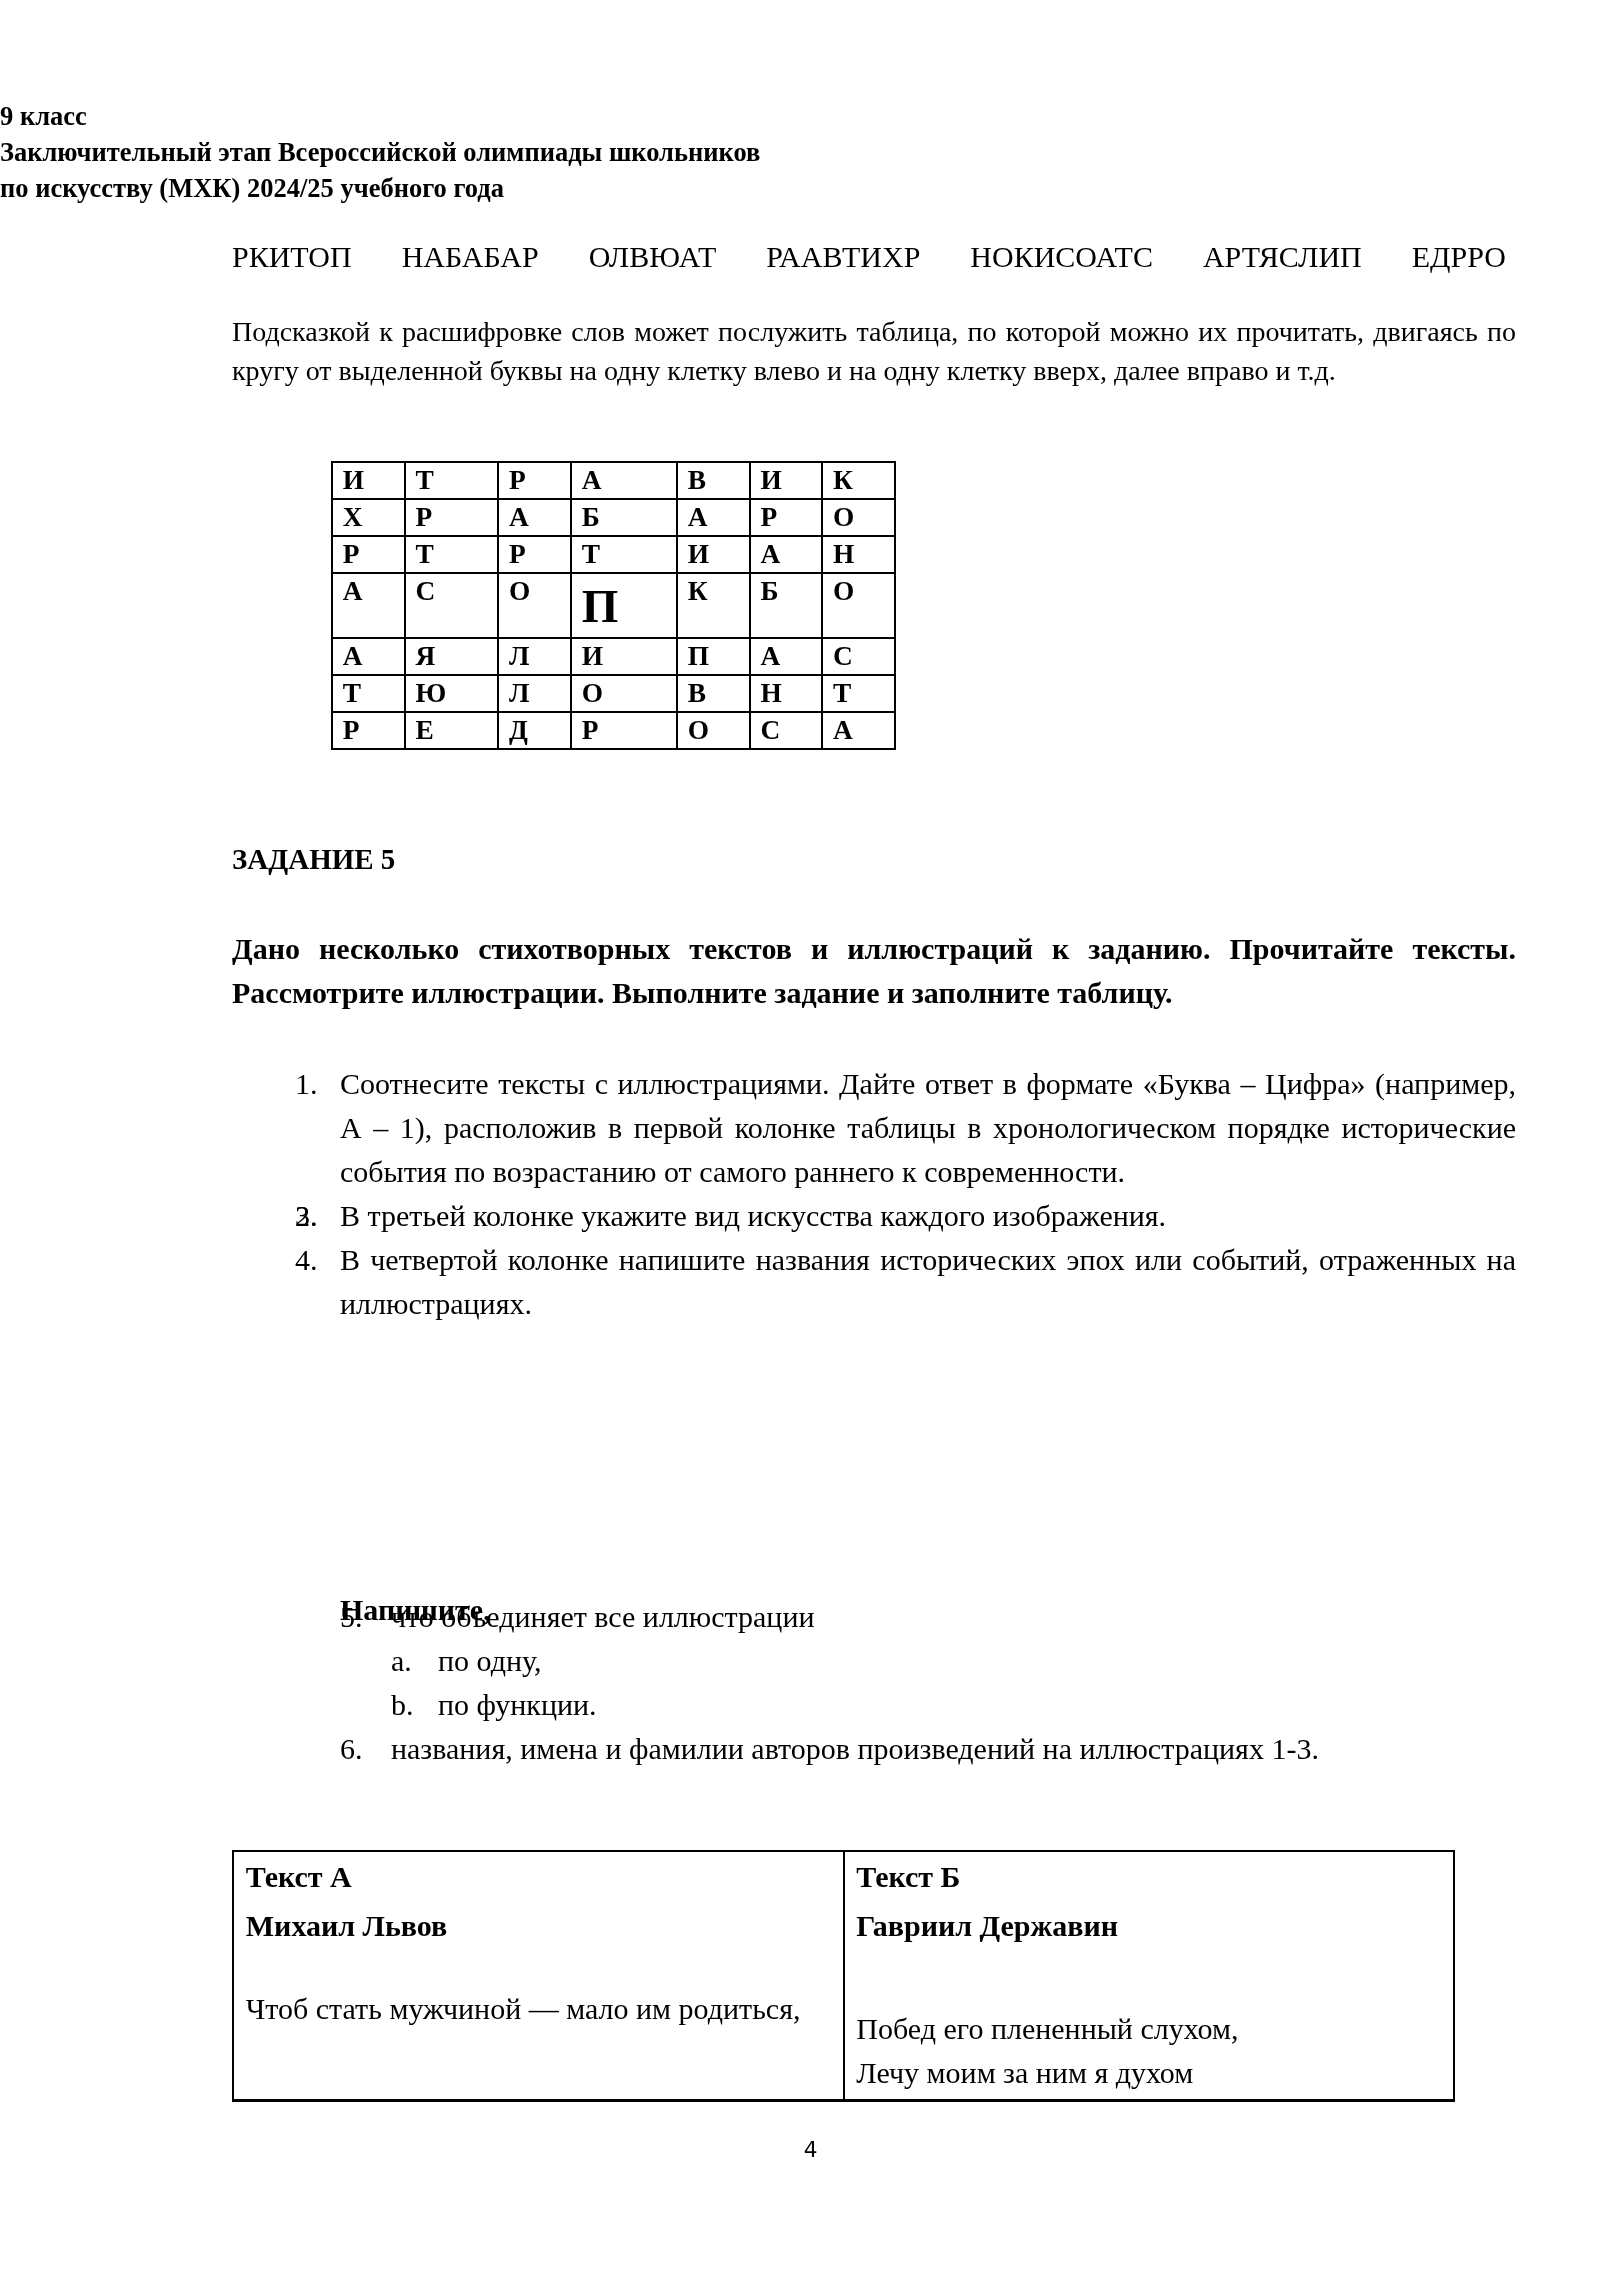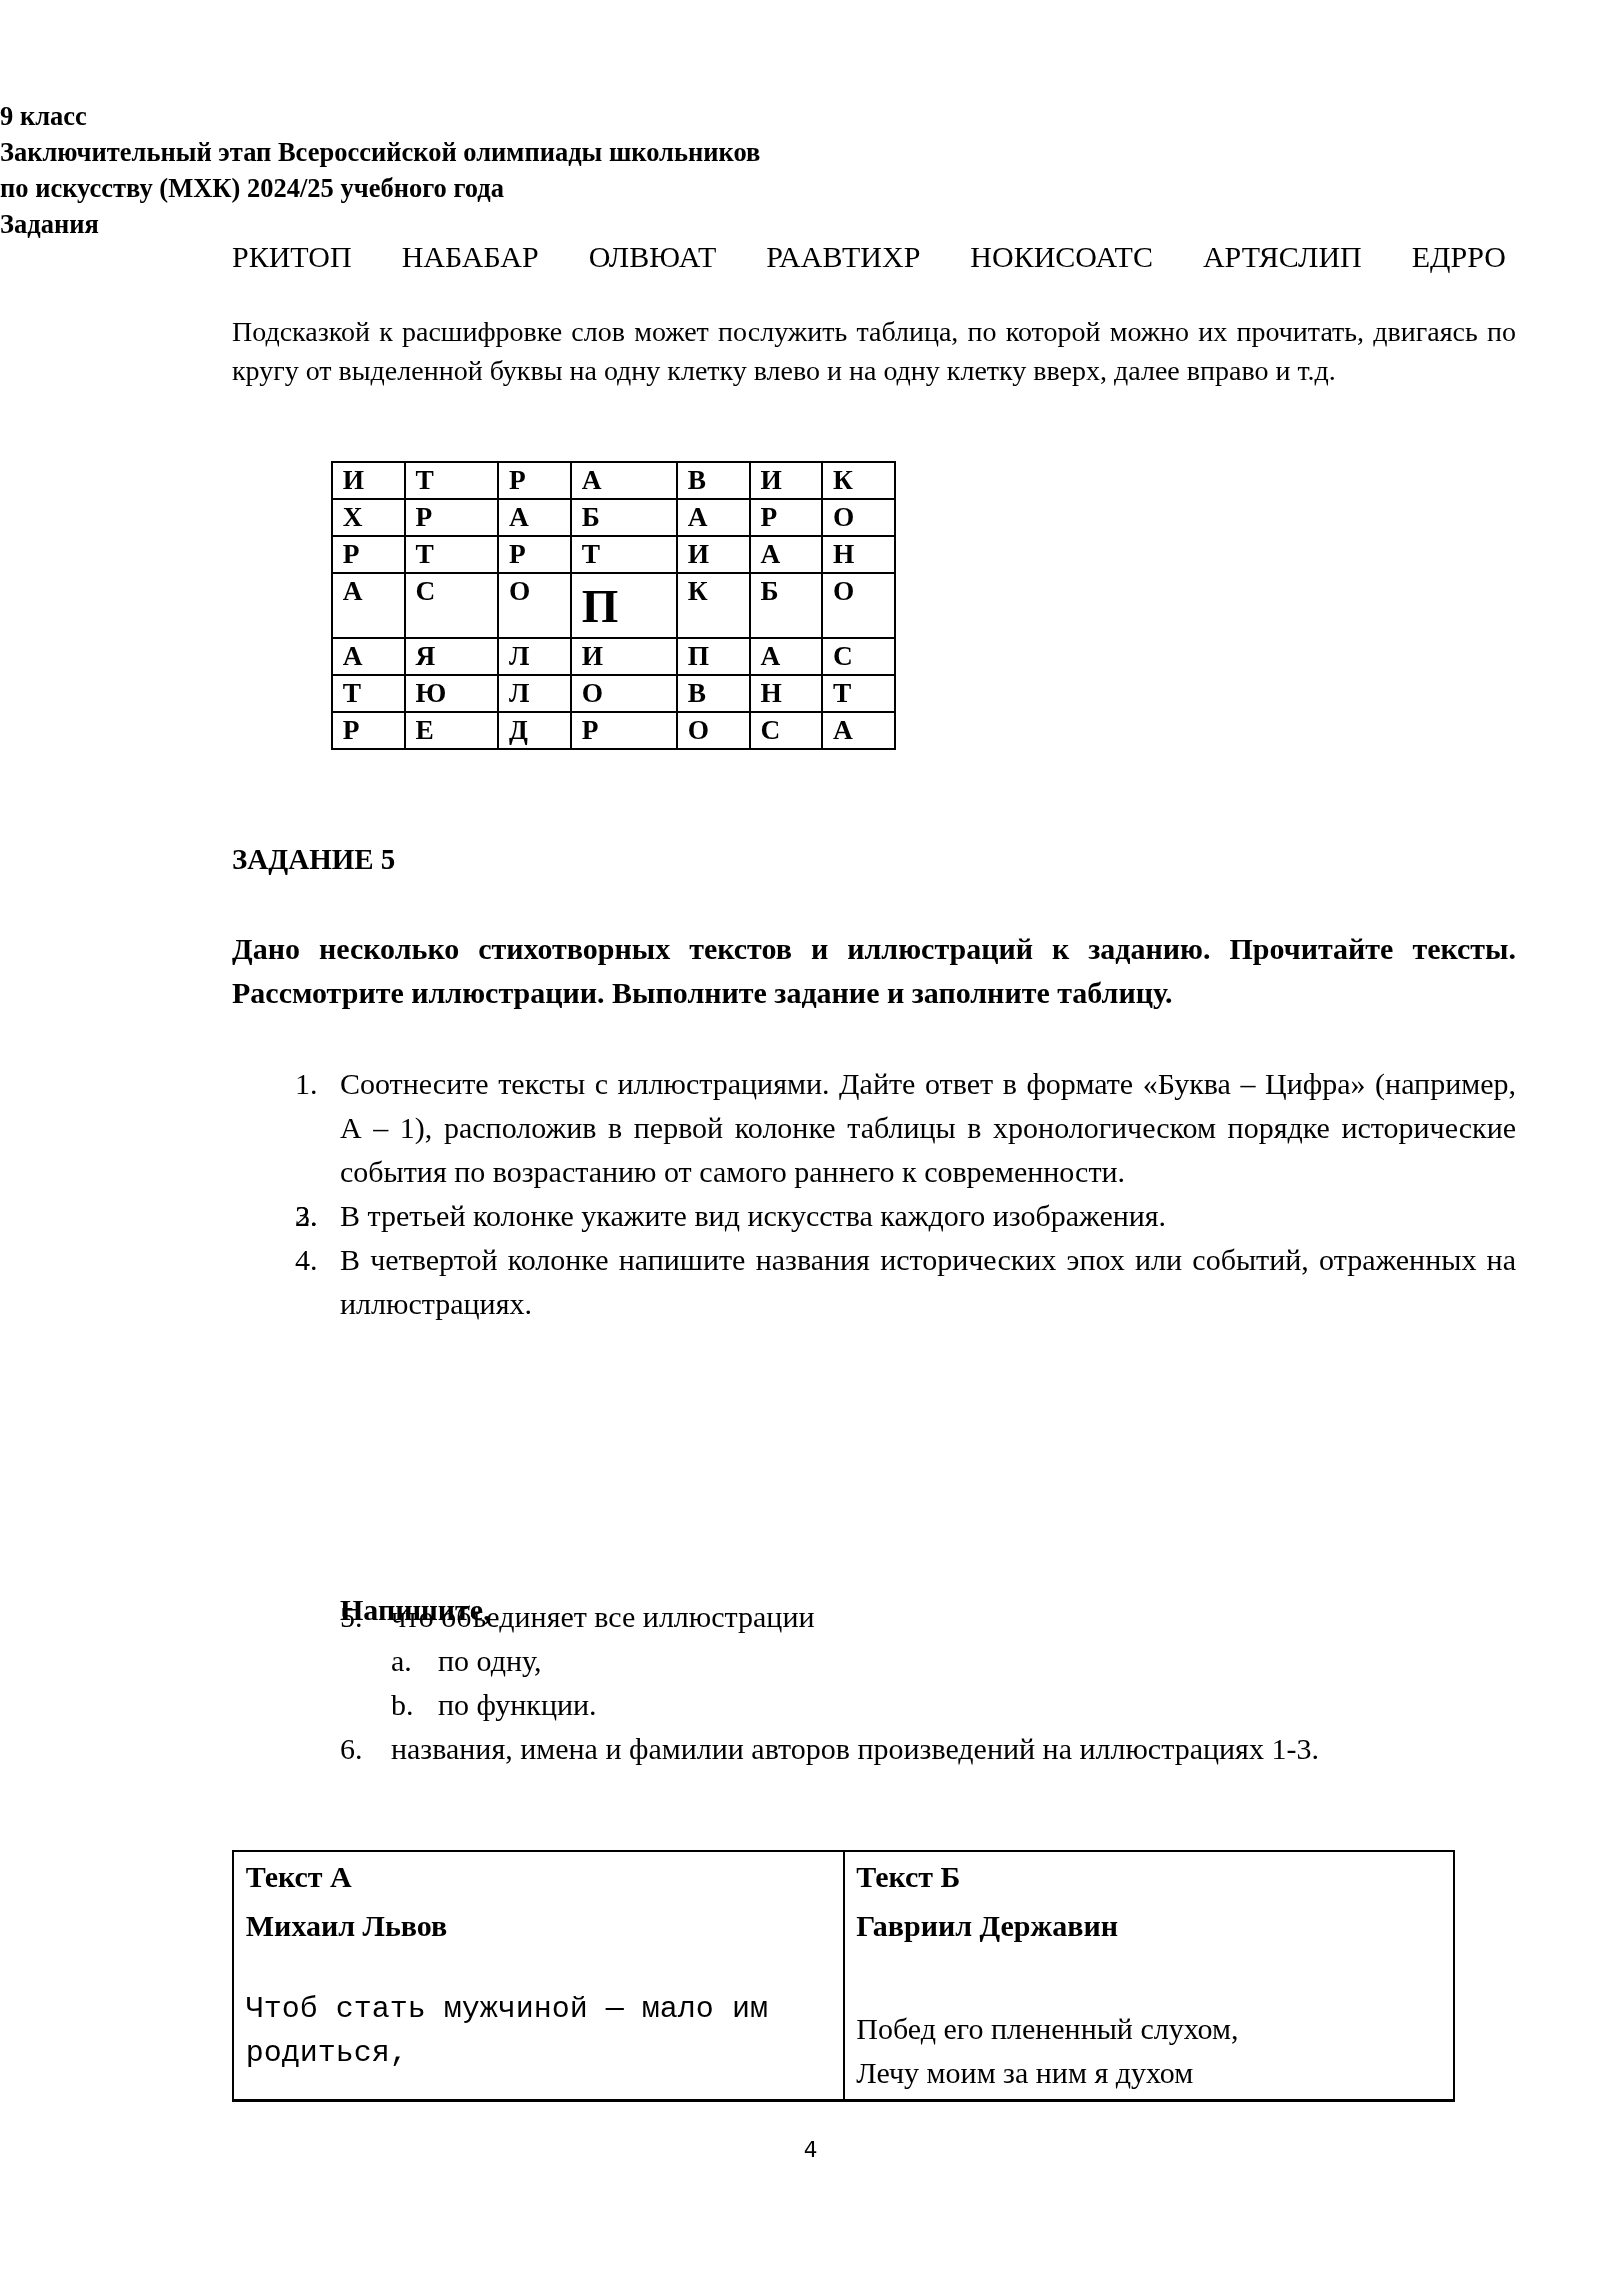--- a/index.html
+++ b/index.html
@@ -51,34 +51,33 @@
   table.texts {
     position: absolute; left: 232px; top: 1850px; width: 1223px;
     border-collapse: collapse; font-size: 30px;
   }
   table.texts td {
     border: 2px solid #000; vertical-align: top; width: 50%; padding: 0 11.8px 3.9px 11.8px;
   }
   table.texts tr { border-bottom: 3.9px solid #000; }
   .ttl { font-weight: bold; line-height: 49px; }
   .poem { line-height: 44px; }
-  .poem.a { margin-top: 37px; font-family: Liberation Mono, monospace; }
+  .poem.a { margin-top: 37px; }
   .poem.b { margin-top: 57px; }
   .page-num { position: absolute; left: 0; width: 1621px; top: 2137px; text-align: center; font-family: "DejaVu Sans", sans-serif; font-size: 21.6px; }
 </style>
 </head>
 <body>
 
 <div class="page">
 
   <div class="header">
     <div>9 класс</div>
     <div>Заключительный этап Всероссийской олимпиады школьников</div>
     <div>по искусству (МХК) 2024/25 учебного года</div>
-    <div>Задания</div>
   </div>
 
   <div class="anagrams">
     <span>РКИТОП</span>
     <span>НАБАБАР</span>
     <span>ОЛВЮАТ</span>
     <span>РААВТИХР</span>
     <span>НОКИСОАТС</span>
     <span>АРТЯСЛИП</span>
     <span>ЕДРРО</span>

